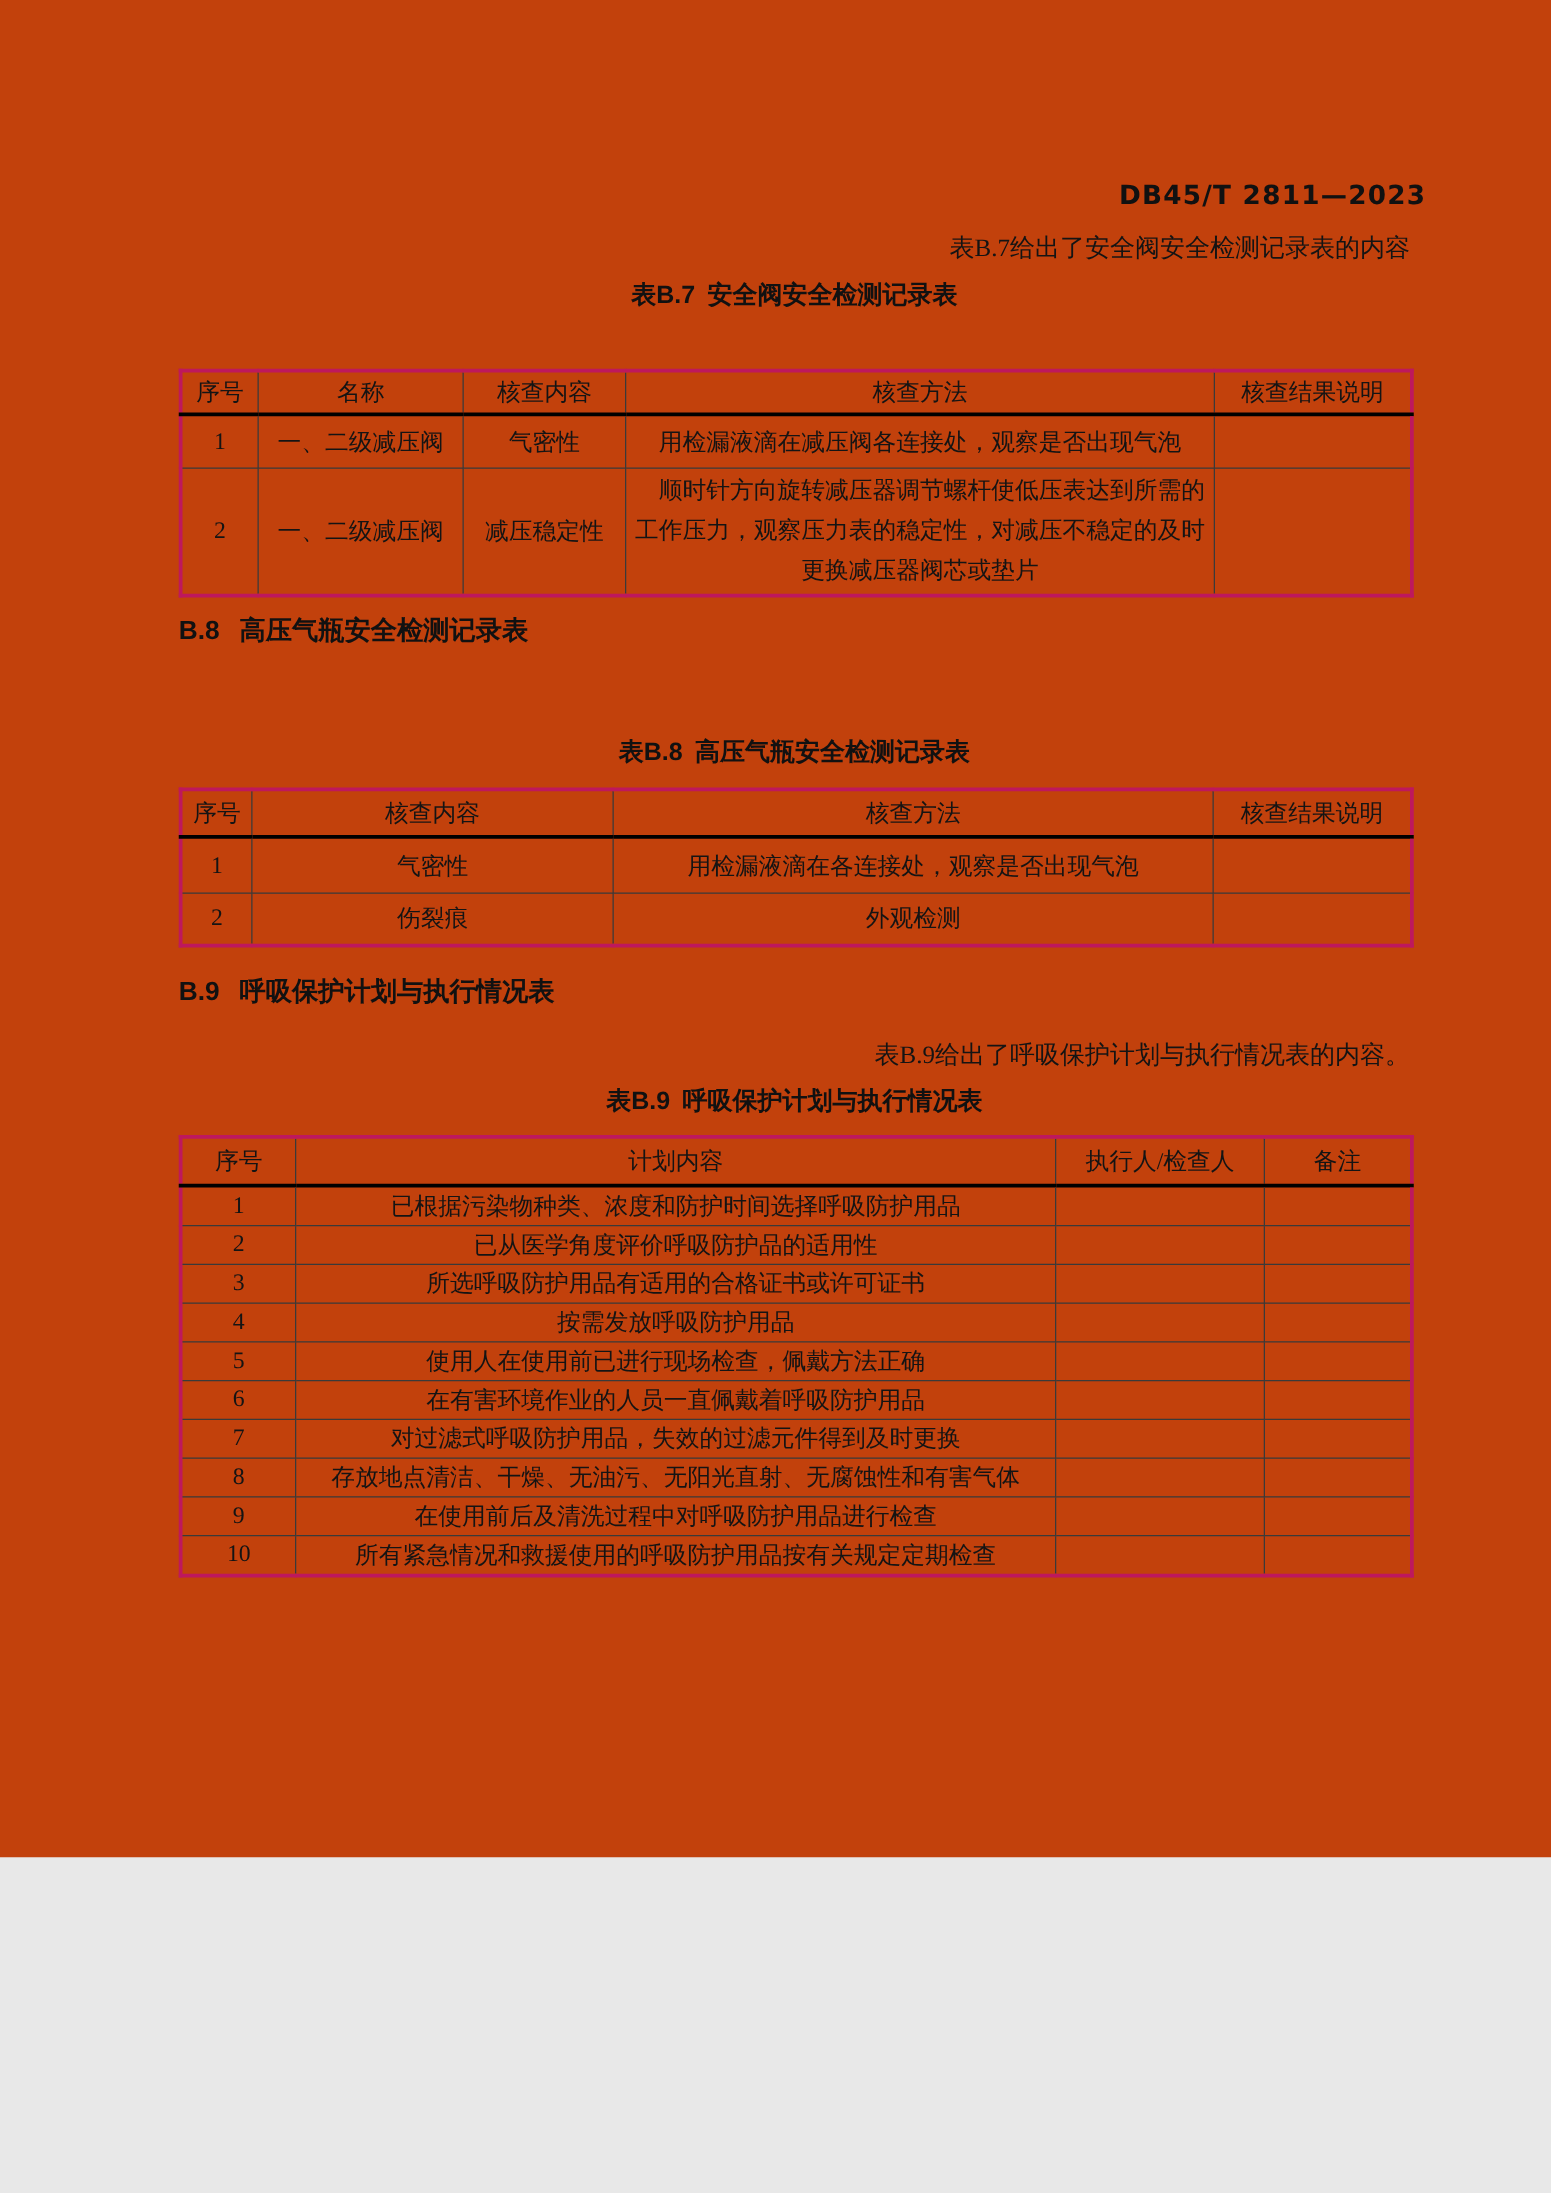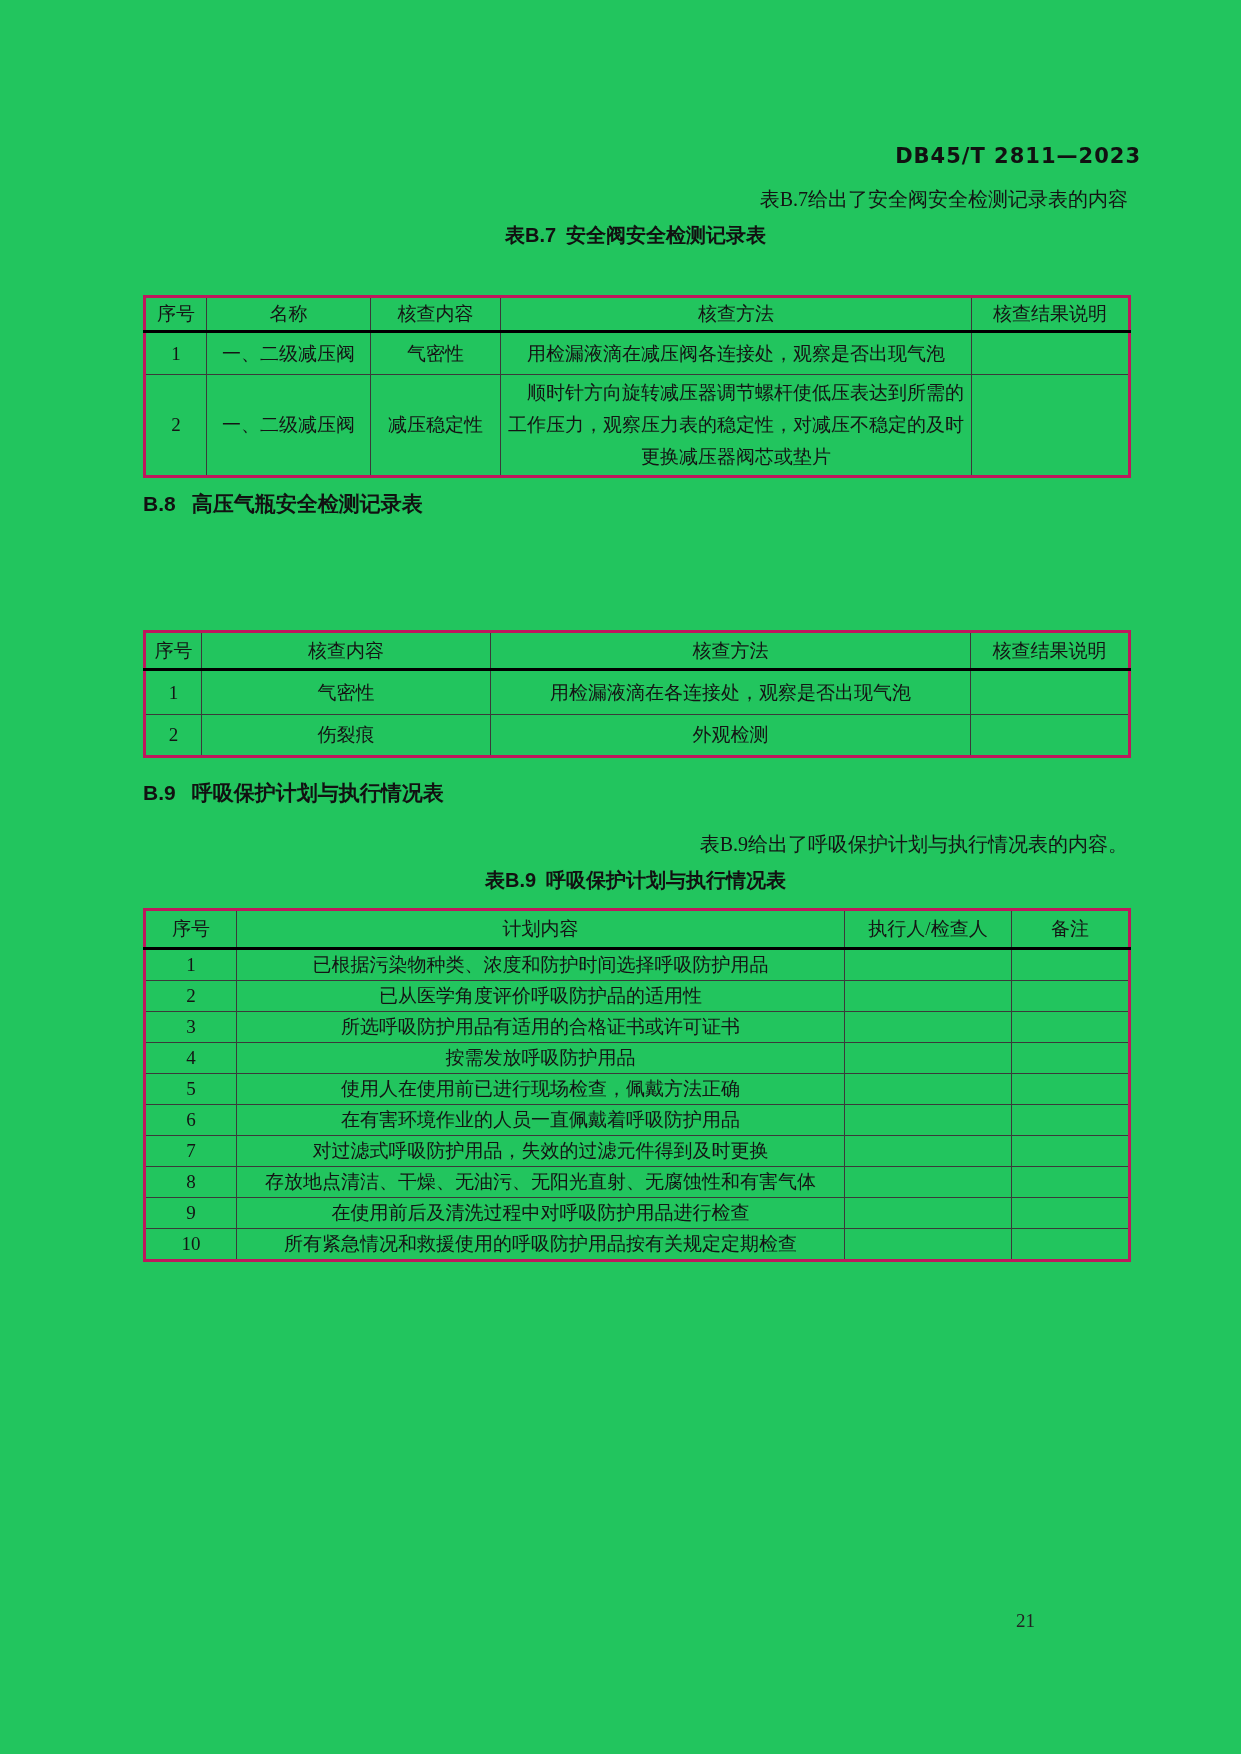--- a/index.html
+++ b/index.html
@@ -1,20 +1,20 @@
 <!DOCTYPE html>
 <html lang="zh"><head>
 <meta charset="utf-8">
 <style>
   html,body{margin:0;padding:0;background:#e8e8e8;}
   .page{
     position:relative;
-    width:1241px;height:1754px;
+    width:1241px;height:1486px;
     margin:0 auto;
-    background:#22c55e;
+    background:#c2410c;
     font-family:"Liberation Serif","DejaVu Serif",serif;
     color:#1c1c1c;
   }
   .doc-code{
     position:absolute;top:144px;right:100px;
     font-family:"DejaVu Sans","Liberation Sans",sans-serif;
     font-weight:600;font-size:21px;letter-spacing:1px;color:#111;
   }
   .para{
     position:absolute;left:176px;right:113px;
@@ -103,20 +103,23 @@
       <td></td>
     </tr>
   </tbody>
     </table>
 
   <div class="sec-heading" style="top:490px;">
     <span class="sec-no">B.8</span><span>高压气瓶安全检测记录表</span>
   </div>
 
 
+  <div class="caption" style="top:588px;">
+    <span class="cap-no">表B.8</span><span>高压气瓶安全检测记录表</span>
+  </div>
 
   <table class="rec" style="top:630px;">
     <colgroup>
       <col style="width:57px;">
         <col style="width:289px;">
         <col style="width:480px;">
         <col style="width:159px;">
     </colgroup>
     <tbody>
         <tr class="head-row" style="height:38px;">

